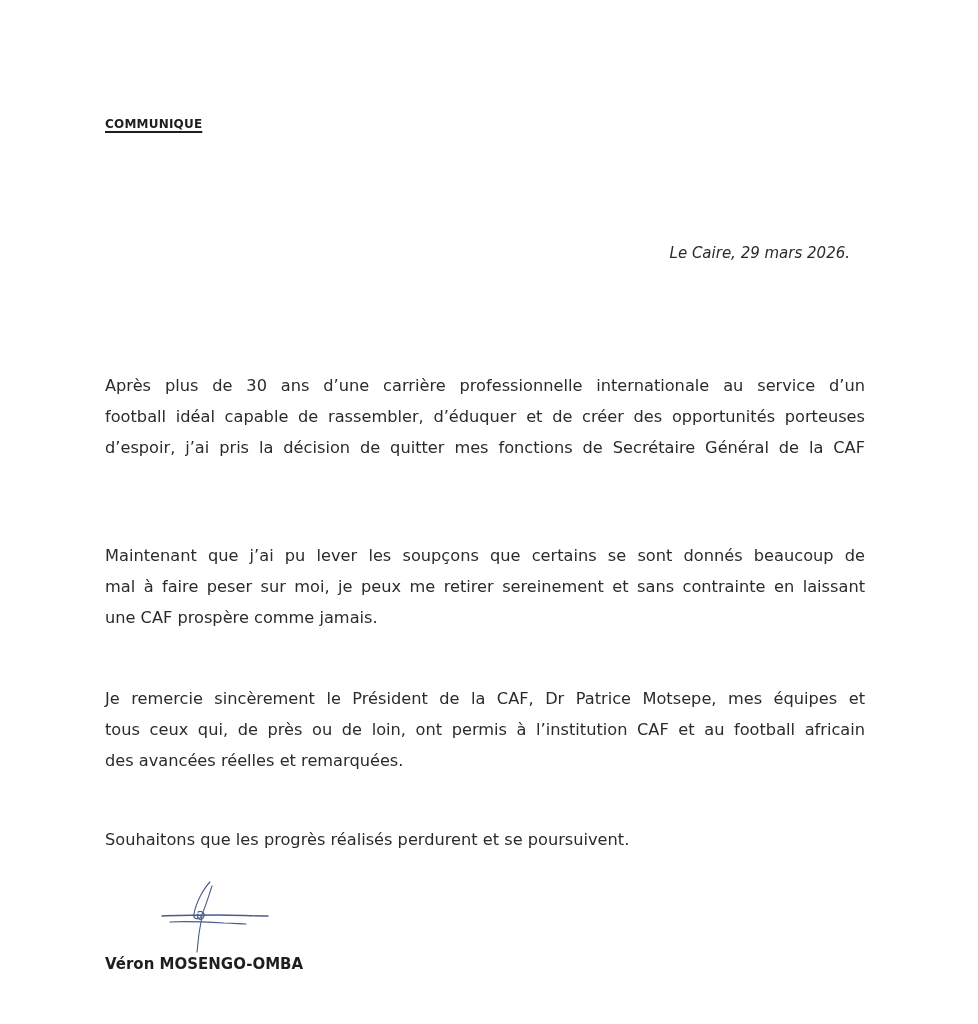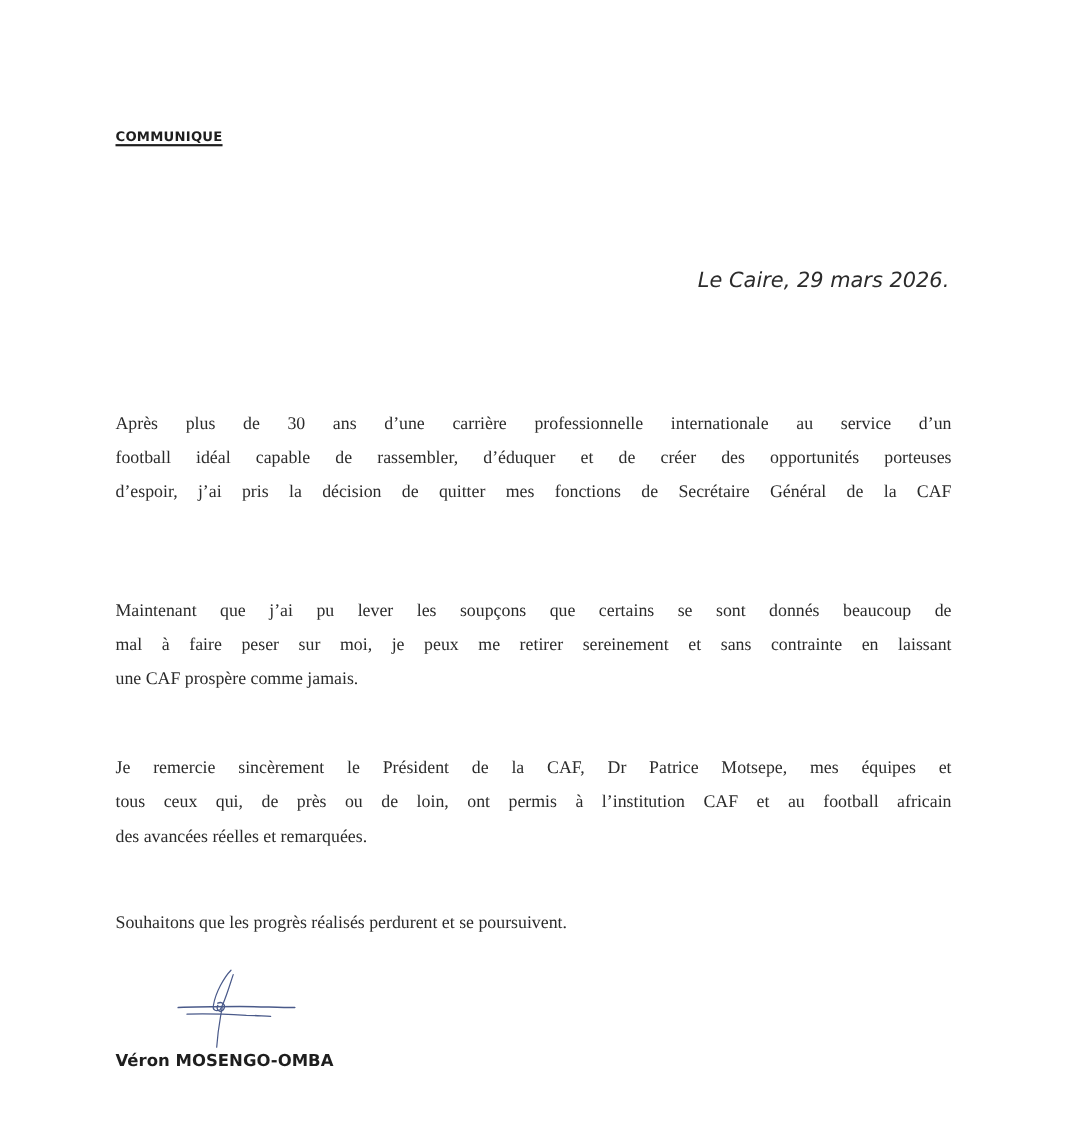--- a/index.html
+++ b/index.html
@@ -30,43 +30,42 @@
       font-size: 12px;
       letter-spacing: 0.2px;
       color: #1e1e1e;
       text-decoration: underline;
       text-underline-offset: 3px;
       text-decoration-thickness: 1.5px;
       margin: 0;
     }
     .place-date {
       position: absolute;
-      right: 115px;
+      right: 128px;
       top: 244px;
       font-style: italic;
-      font-size: 19px;
+      font-size: 15px;
       color: #2b2b2b;
       margin: 0;
     }
     .para {
       position: absolute;
       left: 105px;
       width: 760px;
       font-size: 16.2px;
       line-height: 31px;
       text-align: justify;
       margin: 0;
       color: #2b2b2b;
     }
     .para .line {
       display: block;
       text-align: justify;
       text-align-last: justify;
       white-space: nowrap;
-      font-family: Liberation Serif, serif;
     }
     .para .line.last {
       text-align-last: left;
     }
     .p1 { top: 370px; }
     .p2 { top: 540px; }
     .p3 { top: 683px; }
     .p4 { top: 824px; }
     .signature {
       position: absolute;

